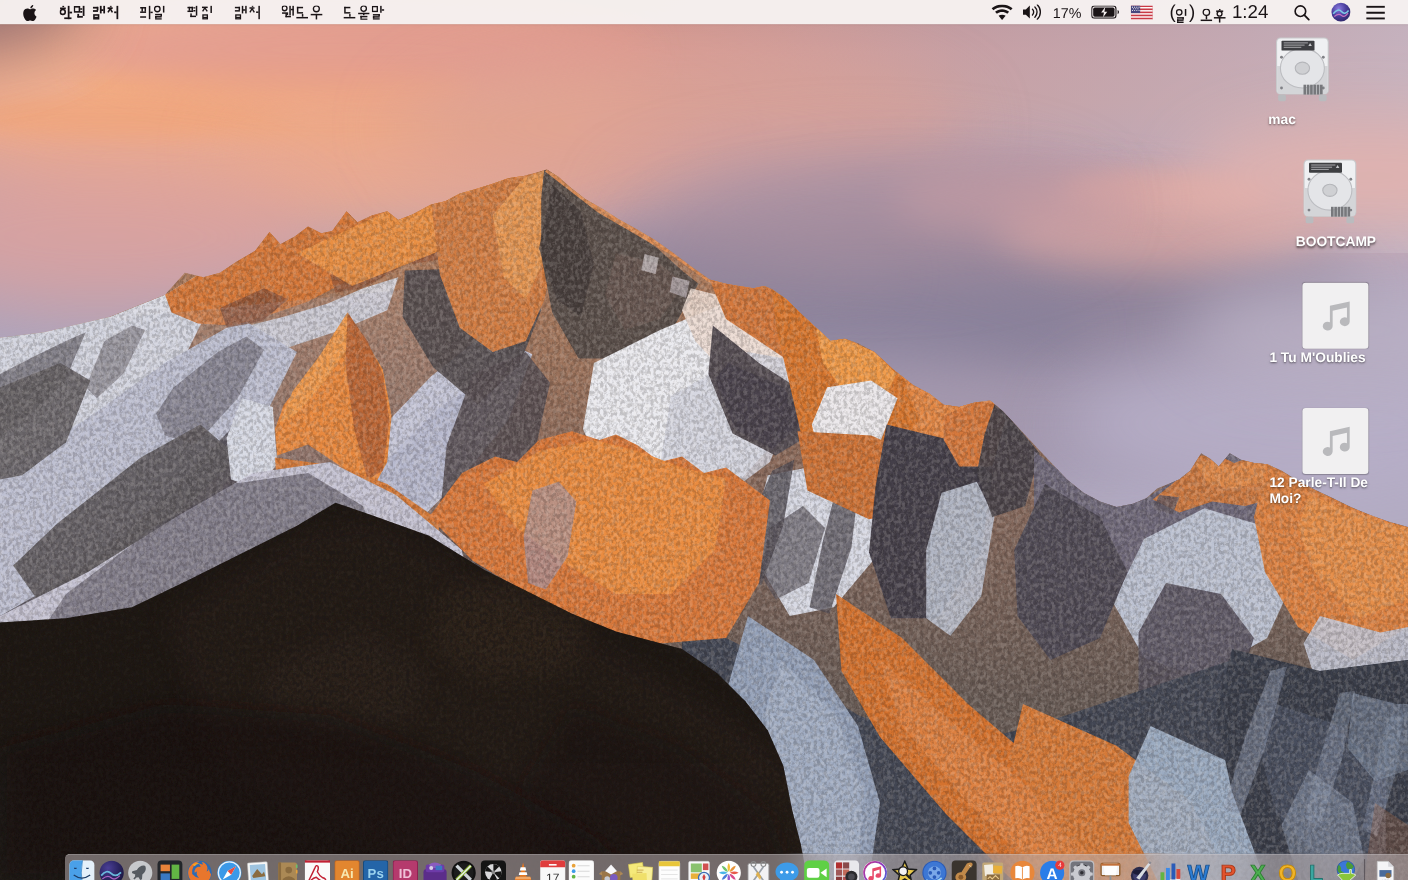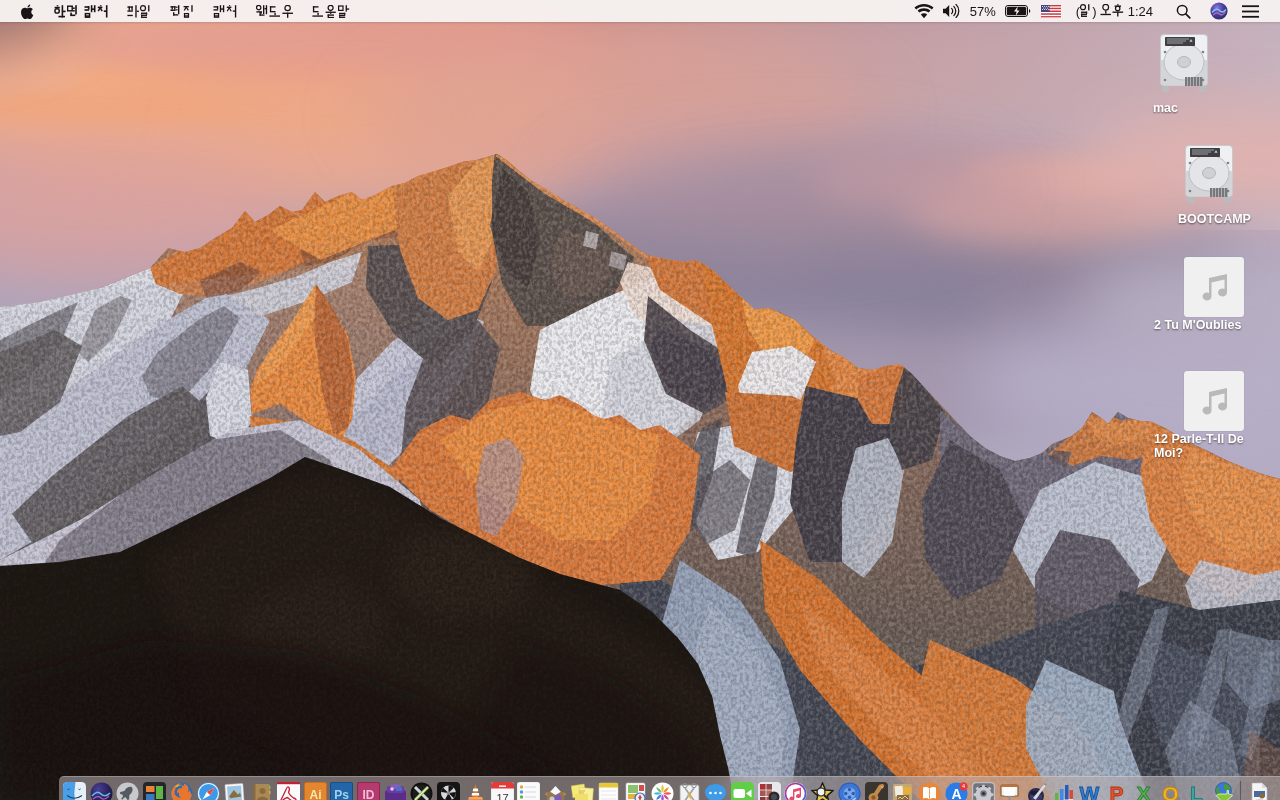--- a/index.html
+++ b/index.html
@@ -415,21 +415,21 @@
             <g fill="#1a1416">
               <path d="M0,4.7 h2.6 l3.6,-3.6 v11.8 L2.6,9.3 H0 Z"></path>
             </g>
             <g stroke="#1a1416" stroke-width="1.25" fill="none" stroke-linecap="round">
               <path d="M8.6,4.4 a3.6,3.6 0 0 1 0,5.2"></path>
               <path d="M10.8,2.4 a6.4,6.4 0 0 1 0,9.2"></path>
               <path d="M13,0.4 a9.2,9.2 0 0 1 0,13.2"></path>
             </g>
           </svg>
         </span>
-    <span class="sp" style="margin:0 0 0 9px;font-size:13px;">57%</span>
+    <span class="sp" style="margin:0 0 0 9px;font-size:13px;">17%</span>
     <span class="sp" style="margin:0 0 0 9px;">
           <svg width="26" height="12" viewBox="0 0 26 12">
             <rect x="0.5" y="0.5" width="22" height="11" rx="2.5" fill="none" stroke="#1a1416" stroke-width="1"></rect>
             <rect x="1.8" y="1.8" width="19.4" height="8.4" rx="1.5" fill="#1a1416"></rect>
             <path d="M24,4 v4 a2.2,2.2 0 0 0 0,-4" fill="#1a1416"></path>
             <path d="M12.8,1.4 L9,6.4 h2.6 L10.8,10.6 L14.6,5.6 h-2.6 Z" fill="#f6f1f0"></path>
           </svg>
         </span>
     <span class="sp" style="margin:0 0 0 10px;">
           <svg width="20" height="13" viewBox="0 0 20 13">
@@ -450,21 +450,21 @@
               <circle cx="2.5" cy="3" r="0.5"></circle>
               <circle cx="4.5" cy="3" r="0.5"></circle>
               <circle cx="6.5" cy="3" r="0.5"></circle>
               <circle cx="1.5" cy="4.5" r="0.5"></circle>
               <circle cx="3.5" cy="4.5" r="0.5"></circle>
               <circle cx="5.5" cy="4.5" r="0.5"></circle>
               <circle cx="7.5" cy="4.5" r="0.5"></circle>
             </g>
           </svg>
         </span>
-    <span class="sp" id="mtime" style="margin:0 0 0 15px;font-size:13px;display:flex;align-items:flex-start;">(<svg width="12" height="13" viewBox="0 0 12 13" style="vertical-align:-2px">
+    <span class="sp" id="mtime" style="margin:0 0 0 15px;font-size:17px;display:flex;align-items:flex-end;">(<svg width="12" height="13" viewBox="0 0 12 13" style="vertical-align:-2px">
             <circle cx="3.0" cy="3.2" r="2.5" fill="none" stroke="#1a1416" stroke-width="1.215"></circle>
             <rect x="8.1" y="0.2" width="1.35" height="6.2" fill="#1a1416"></rect>
             <rect x="1.0" y="7.6" width="6.0" height="1.35" fill="#1a1416"></rect>
             <rect x="5.9" y="7.6" width="1.35" height="2.2" fill="#1a1416"></rect>
             <rect x="1.0" y="9.6" width="6.0" height="1.35" fill="#1a1416"></rect>
             <rect x="1.0" y="9.6" width="1.35" height="2.2" fill="#1a1416"></rect>
             <rect x="1.0" y="11.6" width="6.0" height="1.35" fill="#1a1416"></rect>
           </svg>)&nbsp;<svg width="12" height="13" viewBox="0 0 12 13" style="vertical-align:-2px">
             <circle cx="5.7" cy="3.2" r="2.9" fill="none" stroke="#1a1416" stroke-width="1.215"></circle>
             <rect x="5.1" y="6.6" width="1.35" height="3.0" fill="#1a1416"></rect>
@@ -549,21 +549,21 @@
       <use href="#hd"></use>
     </svg>
   <div class="lbl">BOOTCAMP</div>
 </div>
 <div class="dicon" style="left:1154px;top:257px;">
   <div class="micon">
       <svg width="34" height="34" viewBox="0 0 34 34">
         <path fill="#b9b9bc" d="M12 8 L30 4 V22.5 a4.5 4 0 1 1 -2.5 -3.6 V9.5 L14.5 12.4 V26.5 a4.5 4 0 1 1 -2.5 -3.6 Z"></path>
       </svg>
     </div>
-  <div class="lbl">2 Tu M'Oublies</div>
+  <div class="lbl">1 Tu M'Oublies</div>
 </div>
 <div class="dicon" style="left:1154px;top:371px;">
   <div class="micon">
       <svg width="34" height="34" viewBox="0 0 34 34">
         <path fill="#b9b9bc" d="M12 8 L30 4 V22.5 a4.5 4 0 1 1 -2.5 -3.6 V9.5 L14.5 12.4 V26.5 a4.5 4 0 1 1 -2.5 -3.6 Z"></path>
       </svg>
     </div>
   <div class="lbl">12 Parle-T-Il De<br>Moi?</div>
 </div>
 

